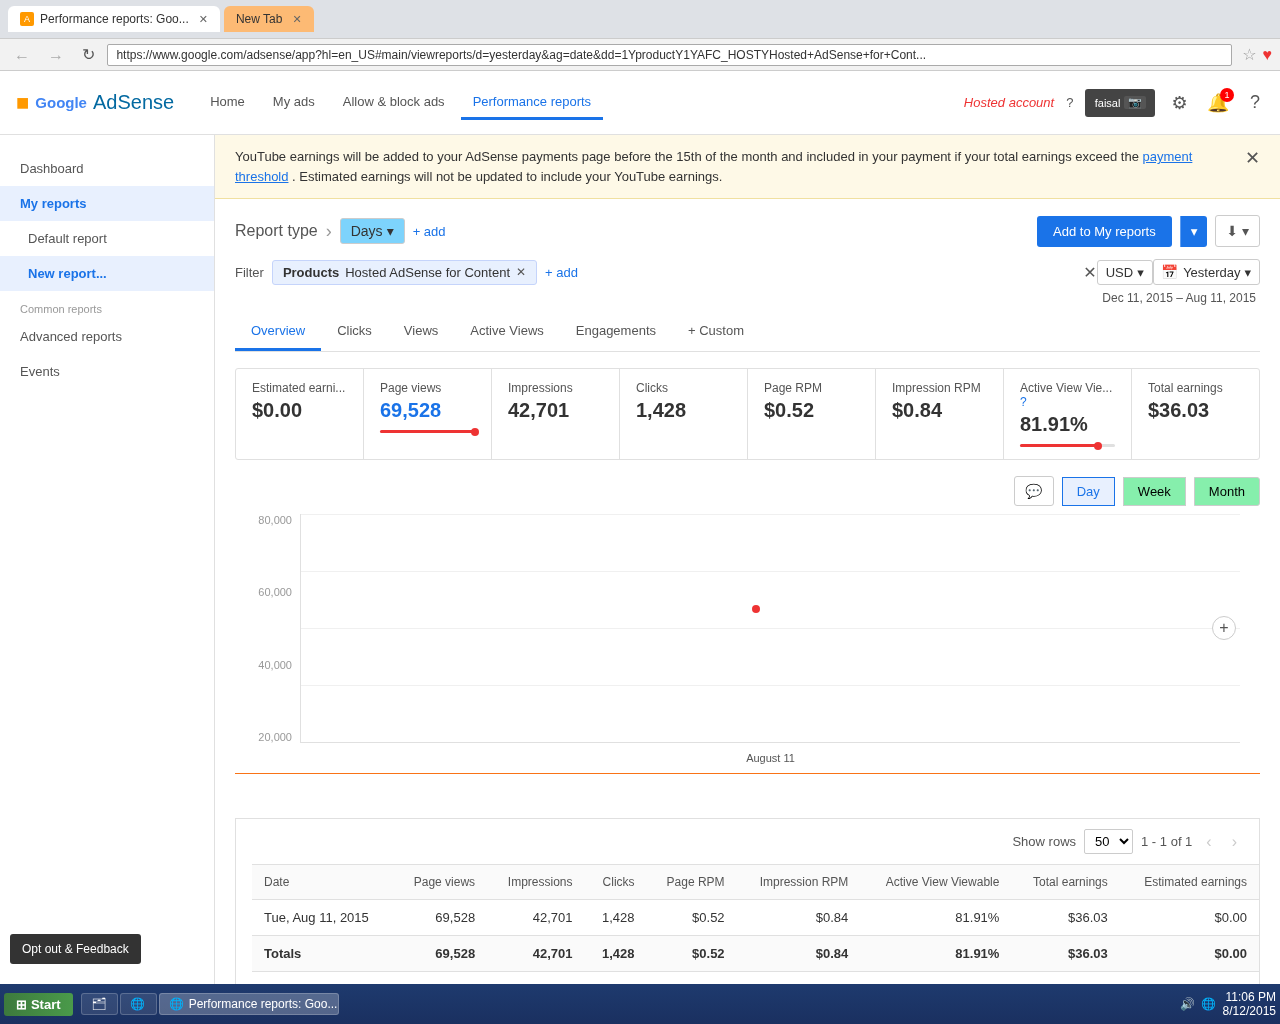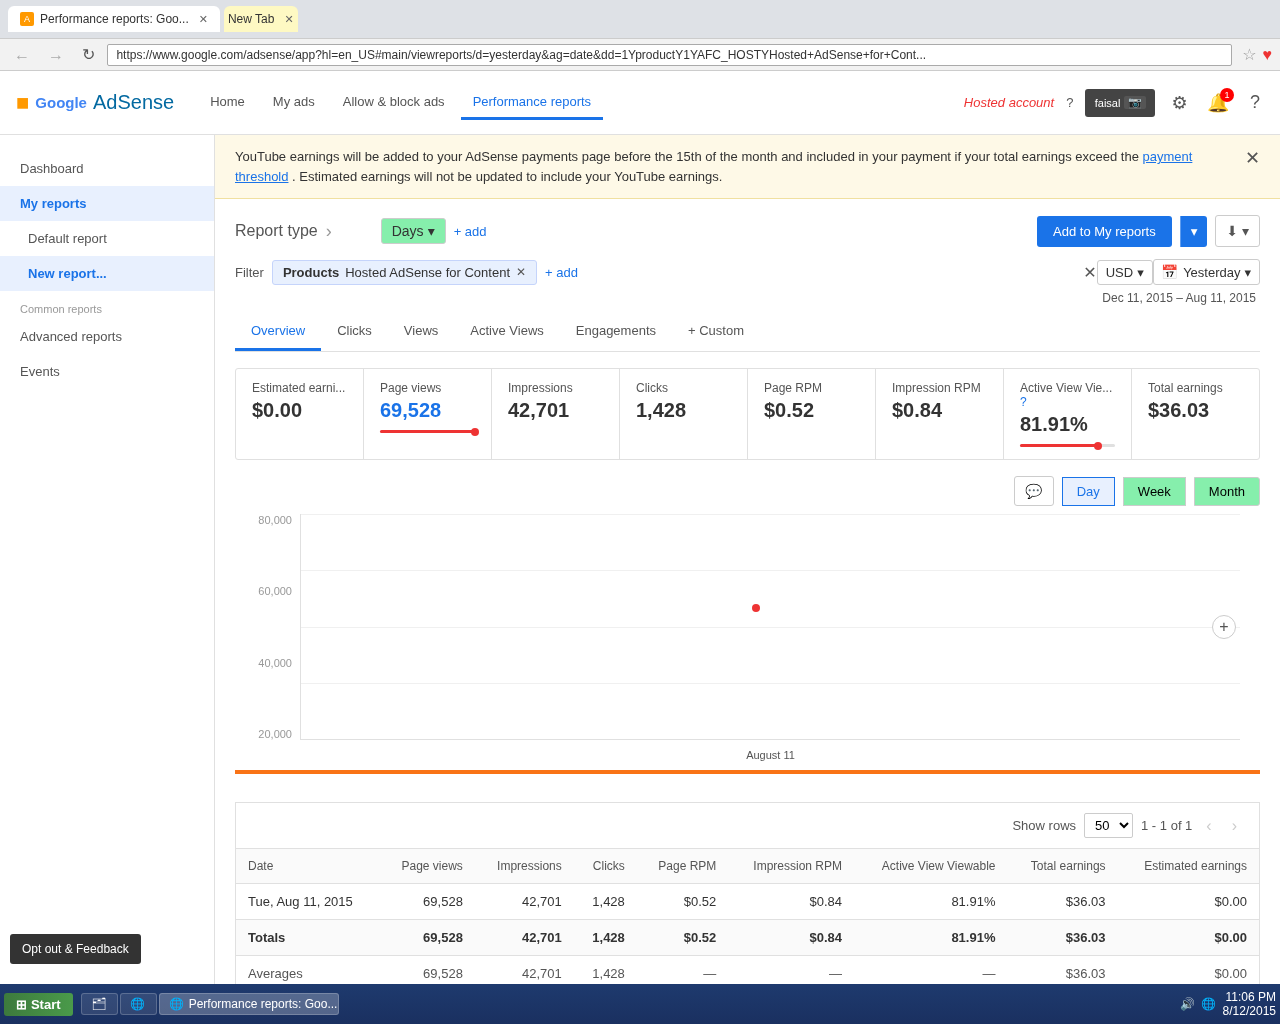--- a/index.html
+++ b/index.html
@@ -2,21 +2,21 @@
 <html><head>
   <meta charset="utf-8">
   <style>
     * { box-sizing: border-box; margin: 0; padding: 0; }
     body { font-family: Arial, sans-serif; font-size: 13px; background: #f1f1f1; color: #333; }
 
     
     .browser-chrome { background: #dee1e6; width: 1280px; }
     .browser-titlebar { background: #dee1e6; display: flex; align-items: center; padding: 6px 8px; gap: 4px; }
     .browser-tab-active { background: white; border-radius: 6px 6px 0 0; padding: 6px 12px; font-size: 12px; display: flex; align-items: center; gap: 6px; max-width: 220px; }
-    .browser-tab-inactive { background: #fef9c3; border-radius: 6px 6px 0 0; padding: 6px 4px; font-size: 12px; display: flex; align-items: center; gap: 6px; max-width: 120px; }
+    .browser-tab-inactive { background: #fdba74; border-radius: 6px 6px 0 0; padding: 6px 12px; font-size: 12px; display: flex; align-items: center; gap: 6px; max-width: 120px; }
     .tab-favicon { width: 14px; height: 14px; background: #f90; border-radius: 2px; display: inline-block; font-size: 9px; color: white; text-align: center; line-height: 14px; }
     .tab-close { color: #666; cursor: pointer; font-size: 11px; margin-left: 4px; }
     .browser-toolbar { background: #f2f2f2; border-top: 1px solid #ccc; border-bottom: 1px solid #ccc; display: flex; align-items: center; padding: 4px 8px; gap: 6px; }
     .nav-btn { background: none; border: none; font-size: 16px; color: #555; cursor: pointer; padding: 2px 6px; }
     .nav-btn.disabled { color: #aaa; cursor: default; }
     .address-bar { flex: 1; border: 1px solid #aaa; border-radius: 2px; padding: 3px 8px; font-size: 12px; background: white; color: #333; }
     .bookmark-star { color: #999; font-size: 16px; margin-left: 4px; }
     .heart-btn { color: #e33; font-size: 16px; }
 
     
@@ -48,21 +48,21 @@
     
     .content-area { flex: 1; background: #fafafa; overflow-y: auto; }
 
     
     .yellow-banner { background: #fef9e7; border-bottom: 1px solid #f0e0a0; padding: 12px 20px; display: flex; align-items: flex-start; justify-content: space-between; font-size: 13px; color: #333; line-height: 1.5; }
     .yellow-banner a { color: #1a73e8; text-decoration: underline; cursor: pointer; }
     .banner-close { background: none; border: none; font-size: 18px; color: #555; cursor: pointer; }
 
     
     .report-container { padding: 16px 20px; background: white; }
-    .days-dropdown { background: #86efac; border: 1px solid #ccc; border-radius: 3px; padding: 4px 10px; font-size: 14px; cursor: pointer; display: flex; align-items: center; gap: 4px; margin-left: 41px; }
+    .days-dropdown { background: #7dd3fc; border: 1px solid #ccc; border-radius: 3px; padding: 4px 10px; font-size: 14px; cursor: pointer; display: flex; align-items: center; gap: 4px; }
     .add-link { color: #1a73e8; font-size: 13px; cursor: pointer; }
     .report-actions { display: flex; align-items: center; gap: 8px; }
     .add-to-reports-btn { background: #1a73e8; color: white; border: none; border-radius: 3px; padding: 8px 16px; font-size: 13px; cursor: pointer; }
     .add-reports-arrow { background: #1a73e8; color: white; border: none; border-left: 1px solid rgba(255,255,255,0.3); padding: 8px 10px; border-radius: 0 3px 3px 0; cursor: pointer; }
     .download-btn { background: white; border: 1px solid #ccc; border-radius: 3px; padding: 7px 10px; cursor: pointer; font-size: 14px; color: #555; }
     .filter-label { color: #555; font-size: 13px; }
     .filter-tag { background: #e8f0fe; border: 1px solid #c5d4fb; border-radius: 3px; padding: 4px 10px; font-size: 13px; display: flex; align-items: center; gap: 6px; }
     .filter-tag-bold { font-weight: bold; }
     .filter-tag-close { cursor: pointer; color: #555; font-size: 12px; }
     .filter-add { color: #1a73e8; font-size: 13px; cursor: pointer; }
@@ -93,21 +93,21 @@
 
     
     .chart-controls { display: flex; align-items: center; justify-content: flex-end; gap: 8px; margin-bottom: 8px; }
     .chat-icon-btn { background: white; border: 1px solid #ccc; border-radius: 3px; padding: 6px 10px; cursor: pointer; font-size: 14px; }
     .period-btn { background: #86efac; border: 1px solid #ccc; padding: 6px 14px; font-size: 13px; cursor: pointer; }
     .period-btn.active { background: #e8f0fe; color: #1a73e8; border-color: #1a73e8; }
     .period-btn:first-of-type { border-radius: 3px 0 0 3px; }
     .period-btn:last-of-type { border-radius: 0 3px 3px 0; }
 
     
-    .chart-area { position: relative; height: 260px; border-bottom: 4px solid #f97316; margin-bottom: 0; }
+    .chart-area { position: relative; height: 260px; border-bottom: 1px solid #f97316; margin-bottom: 0; }
     .chart-y-labels { position: absolute; left: 0; top: 0; bottom: 30px; width: 65px; display: flex; flex-direction: column; justify-content: space-between; align-items: flex-end; padding-right: 8px; }
     .chart-y-label { font-size: 11px; color: #999; }
     .chart-plot { position: absolute; left: 65px; right: 20px; top: 0; bottom: 30px; border-left: 1px solid #e0e0e0; border-bottom: 1px solid #e0e0e0; }
     .chart-grid-line { position: absolute; left: 0; right: 0; border-top: 1px solid #f0f0f0; }
     .chart-dot { position: absolute; width: 8px; height: 8px; background: #e33; border-radius: 50%; }
     .chart-x-label { position: absolute; bottom: 0; font-size: 11px; color: #555; transform: translateX(-50%); }
     .chart-add-btn { position: absolute; right: 4px; top: 50%; transform: translateY(-50%); background: white; border: 1px solid #ccc; border-radius: 50%; width: 24px; height: 24px; display: flex; align-items: center; justify-content: center; font-size: 16px; color: #555; cursor: pointer; }
 
     
     .table-container { background: white; border: 1px solid #e0e0e0; margin: 0; }
@@ -348,21 +348,21 @@
               <div class="chart-grid-line" style="top:75%;"></div>
 
               <div class="chart-dot" style="left:48%;top:40%;"></div>
 
               <div class="chart-x-label" style="left:50%;bottom:-22px;">August 11</div>
 
               <div class="chart-add-btn">+</div>
             </div>
           </div>
 
-          <div class="table-container" style="margin-top:28px;">
+          <div class="table-container" style="margin-top:44px;padding-left:16px;">
             <div class="table-top-bar">
               <span class="show-rows-label">Show rows</span>
               <select class="rows-select">
                 <option>50</option>
               </select>
               <span class="pagination-info">1 - 1 of 1</span>
               <button class="pagination-btn disabled">‹</button>
               <button class="pagination-btn disabled">›</button>
             </div>
             <table>

